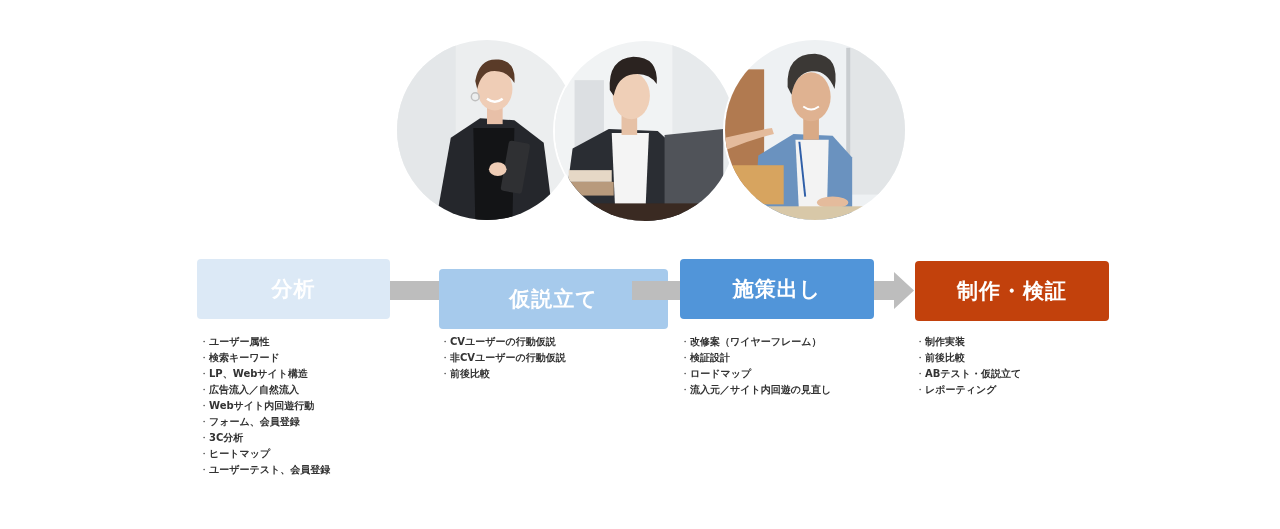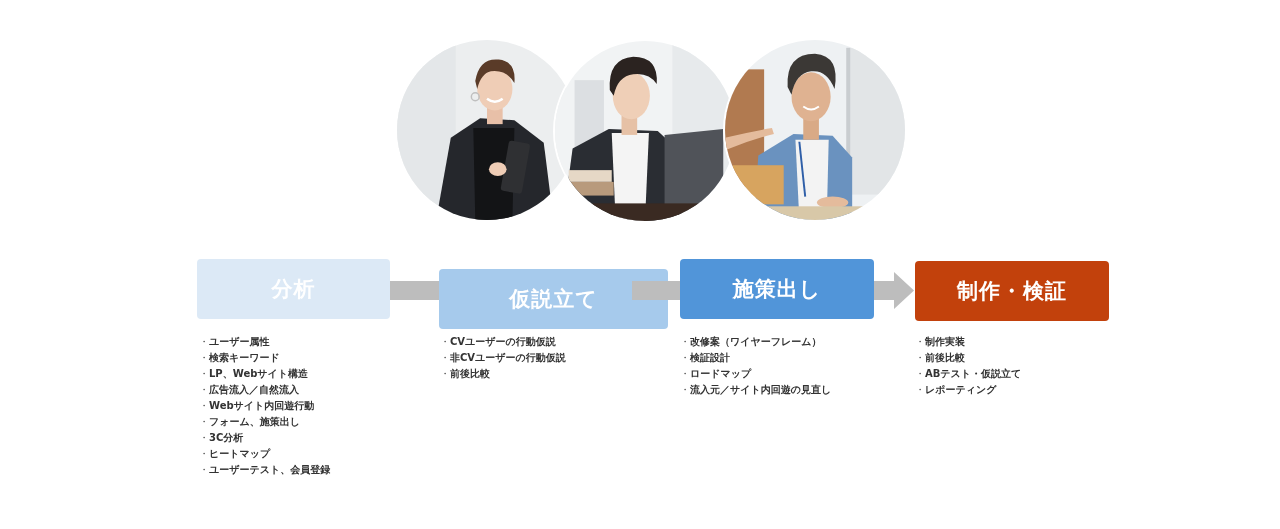--- a/index.html
+++ b/index.html
@@ -155,21 +155,21 @@
   <div class="step step-4" style="background:#c2410c;">
     <span>制作・検証</span>
   </div>
 
   <ul class="list list-1">
     <li>ユーザー属性</li>
     <li>検索キーワード</li>
     <li>LP、Webサイト構造</li>
     <li>広告流入／自然流入</li>
     <li>Webサイト内回遊行動</li>
-    <li>フォーム、施策出し</li>
+    <li>フォーム、会員登録</li>
     <li>3C分析</li>
     <li>ヒートマップ</li>
     <li>ユーザーテスト、会員登録</li>
   </ul>
 
   <ul class="list list-2">
     <li>CVユーザーの行動仮説</li>
     <li>非CVユーザーの行動仮説</li>
     <li>前後比較</li>
   </ul>

